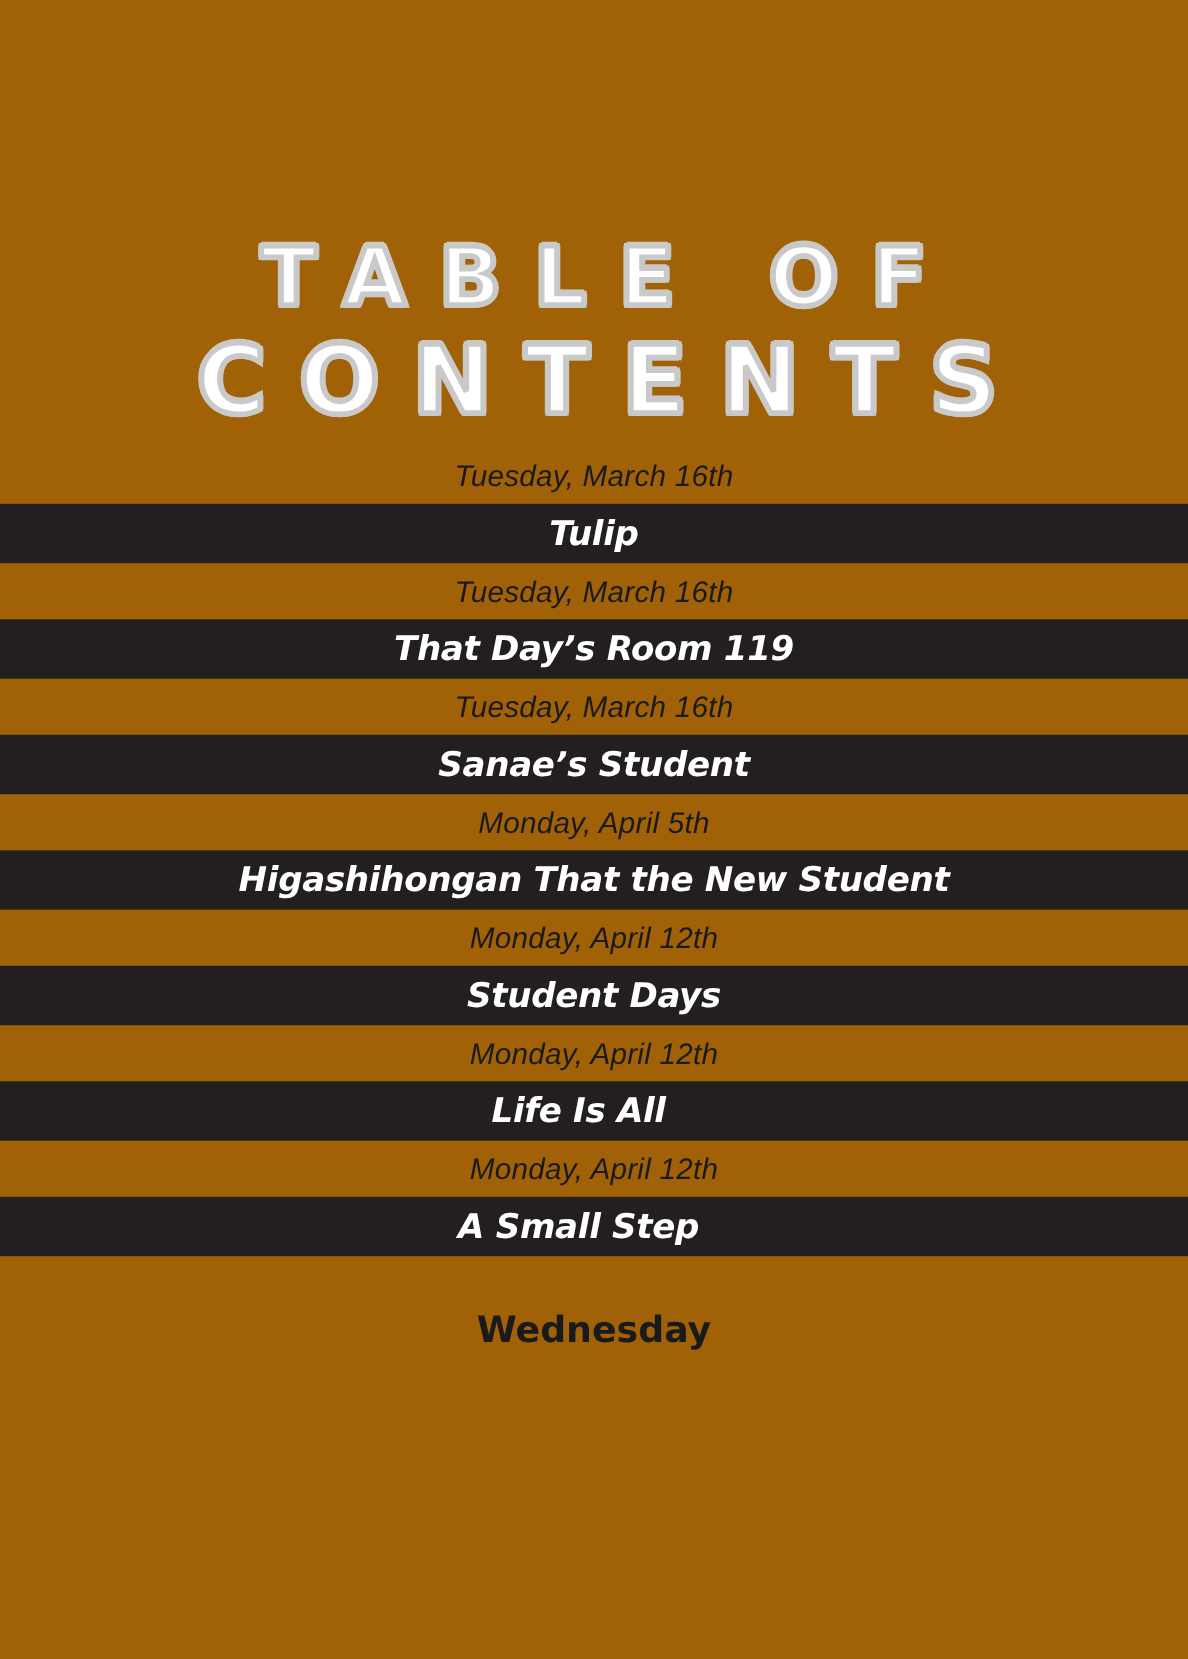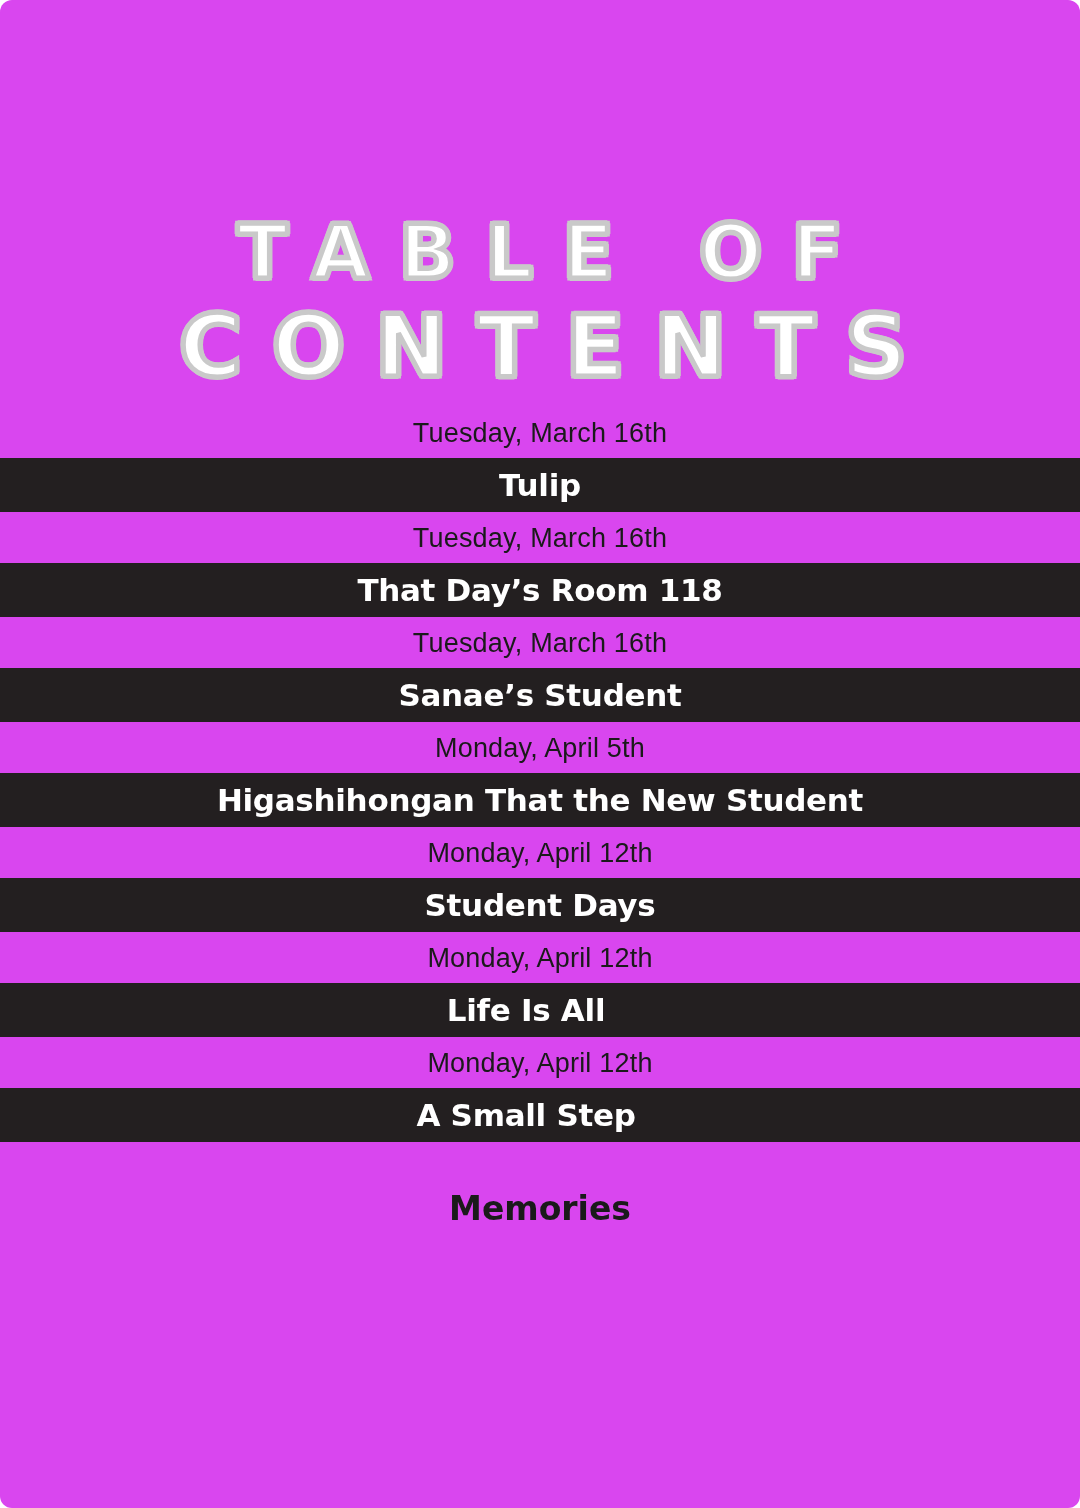--- a/index.html
+++ b/index.html
@@ -11,23 +11,22 @@
     height: 1508px;
     background: #ffffff;
     font-family: "Liberation Sans", sans-serif;
     overflow: hidden;
     position: relative;
   }
   .page {
     width: 1080px;
     height: 1508px;
     position: relative;
-    background: #d946ef;
+    background: #a16207;
     box-sizing: border-box;
-    border-radius: 12px;
   }
 
   
   .toc-title {
     padding-top: 215px;
     text-align: center;
     user-select: none;
   }
   .toc-title-line {
     font-family: "DejaVu Sans", sans-serif;
@@ -47,20 +46,21 @@
   .toc-title-line.l2 {
     font-size: 86px;
     letter-spacing: 30px;
     padding-left: 36px;
     margin-top: 14px;
   }
 
   
   .entries {
     margin-top: 18px;
+    font-style: italic;
   }
   .entry { width: 100%; }
   .entry-date {
     text-align: center;
     font-size: 27px;
     color: #1a1a1a;
     font-family: "Liberation Sans", sans-serif;
     padding: 11px 0 9px 0;
     letter-spacing: 0.2px;
   }
@@ -111,21 +111,21 @@
     <div class="entry">
       <div class="entry-date">Tuesday, March 16th</div>
       <div class="entry-bar">
         <span class="entry-title">Tulip</span>
       </div>
     </div>
 
     <div class="entry">
       <div class="entry-date">Tuesday, March 16th</div>
       <div class="entry-bar">
-        <span class="entry-title">That Day’s Room 118</span>
+        <span class="entry-title">That Day’s Room 119</span>
       </div>
     </div>
 
     <div class="entry">
       <div class="entry-date">Tuesday, March 16th</div>
       <div class="entry-bar">
         <span class="entry-title">Sanae’s Student</span>
       </div>
     </div>
 
@@ -153,15 +153,15 @@
 
     <div class="entry">
       <div class="entry-date">Monday, April 12th</div>
       <div class="entry-bar">
         <span class="entry-title">A Small Step</span>
       </div>
     </div>
 
   </div>
 
-  <div class="afterword">Memories</div>
+  <div class="afterword">Wednesday</div>
 
 </div>
 
 </body></html>

